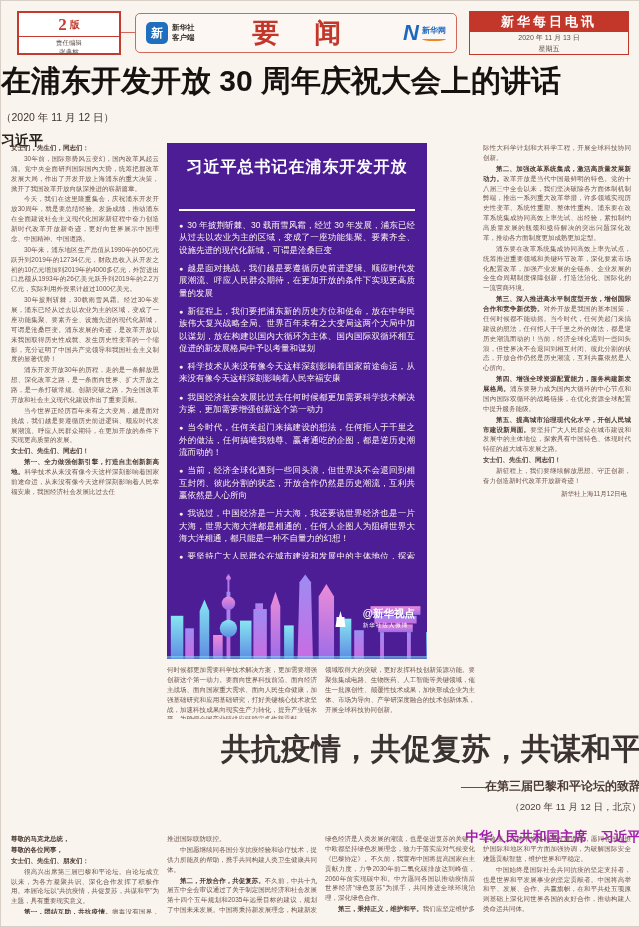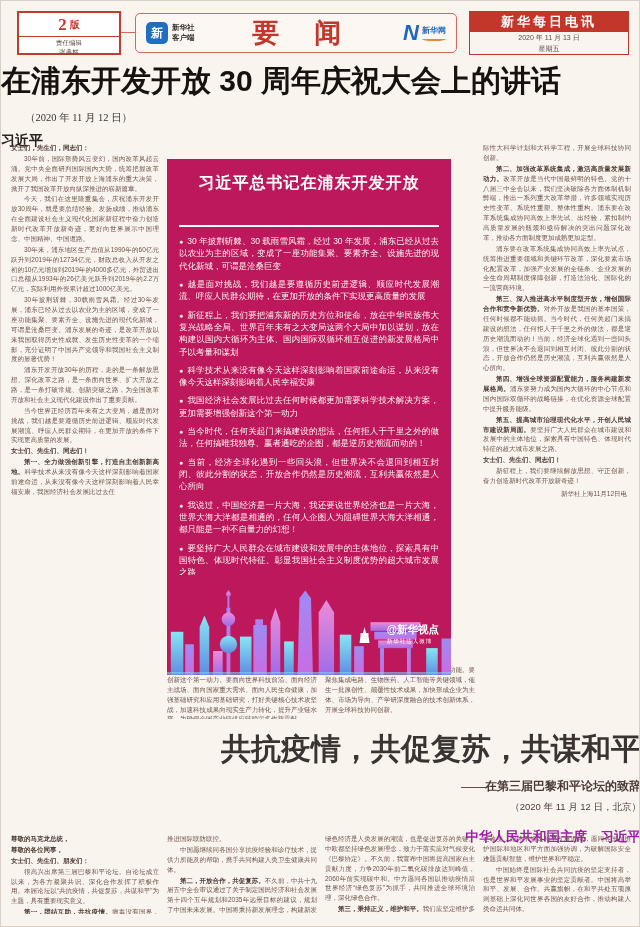--- a/index.html
+++ b/index.html
@@ -32,37 +32,37 @@
   .swoosh{display:block;height:2px;border-bottom:2px solid #e8882a;border-radius:50%;margin-top:1px;}
   .masthead{position:absolute;right:12px;top:0;width:160px;height:52px;}
   .mast-name{height:21px;background:#c2372a;color:#fff;font-size:13px;font-weight:bold;
              text-align:center;line-height:21px;letter-spacing:3px;font-family:"Liberation Serif",serif;}
   .mast-date{height:23px;border:1.5px solid #c2372a;border-top:none;box-sizing:border-box;
              font-size:7px;color:#5c4b44;text-align:center;line-height:1.5;padding-top:1px;}
 
   
   .a1-head{position:absolute;left:0;top:60px;width:640px;}
   .a1-title{font-size:30px;font-weight:bold;color:#17120f;}
-  .a1-dateline{margin-top:9px;font-size:10.5px;color:#3e332e;font-family:Liberation Serif, serif;padding-left:24px;}
+  .a1-dateline{margin-top:9px;font-size:10.5px;color:#3e332e;font-family:Liberation Sans, sans-serif;}
   .a1-author{margin-top:7px;font-size:14px;font-weight:bold;color:#2c241f;}
 
   
   .col{position:absolute;overflow:hidden;font-size:6.5px;line-height:1.52;text-align:justify;color:#6b554c;}
   .pp{text-indent:2em;margin-bottom:1px;}
   .pp b{color:#4d3d36;}
   .pp.sal{text-indent:0;font-weight:bold;color:#4d3d36;}
   .pp.cont{text-indent:0;}
   .pp.endline{text-indent:0;text-align:right;padding-right:4px;margin-top:3px;}
   .a1c1{left:10px;top:142px;width:148px;height:576px;}
   .a1c2{left:166px;top:664px;width:150px;height:54px;}
   .a1c3{left:324px;top:664px;width:150px;height:54px;}
   .a1c4{left:482px;top:142px;width:148px;height:576px;}
 
   
-  .qbox{position:absolute;left:166px;top:142px;width:284px;height:516px;background:#be185d;overflow:hidden;margin-top:16px;}
+  .qbox{position:absolute;left:166px;top:142px;width:260px;height:516px;background:#4c1d95;overflow:hidden;}
   .qtitle{position:absolute;top:12px;left:12px;right:12px;text-align:center;color:#fff;
           font-size:16px;font-weight:bold;line-height:1.5;letter-spacing:1px;}
   .qrule{position:absolute;top:66px;left:12px;right:12px;height:2px;background:#fff;}
   .quotes{position:absolute;top:76px;left:12px;right:12px;bottom:100px;overflow:hidden;}
   .quote{font-size:8.5px;line-height:1.45;color:#fdf3ef;text-align:justify;margin-bottom:6px;}
   .quote::before{content:"●";margin-right:4px;font-size:7px;}
   .skyline{position:absolute;left:0;right:0;bottom:0;height:96px;}
   .wm{position:absolute;right:12px;bottom:30px;display:flex;gap:16px;align-items:center;color:#fff;}
   .wm-icon{width:13px;height:16px;flex:none;}
   .wm-handle{font-size:10.5px;font-weight:bold;line-height:1.1;}

